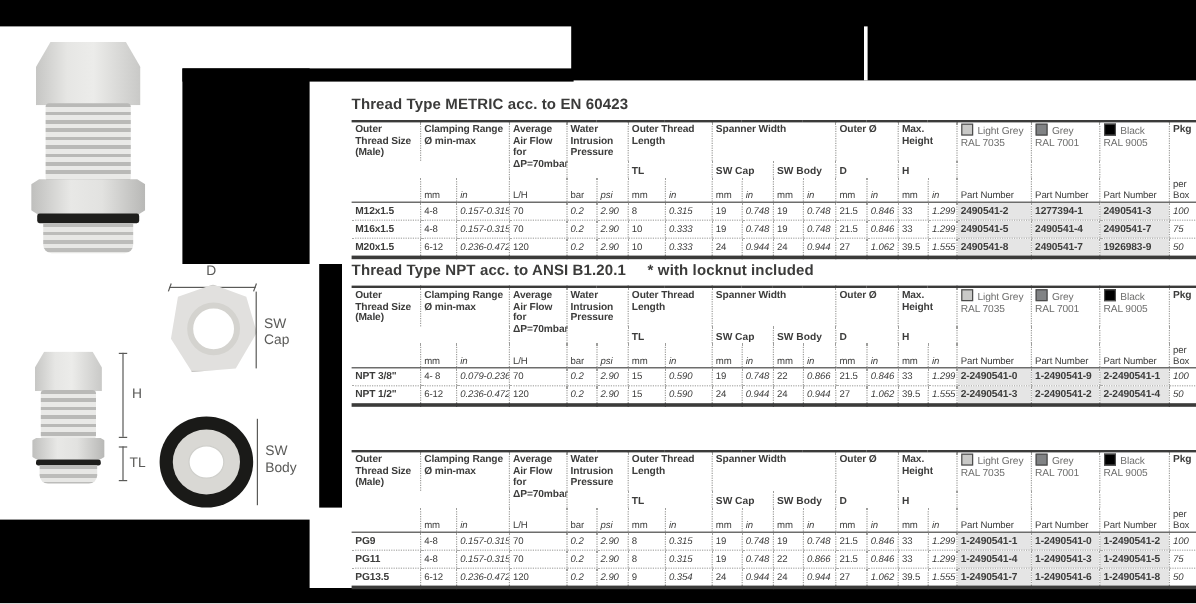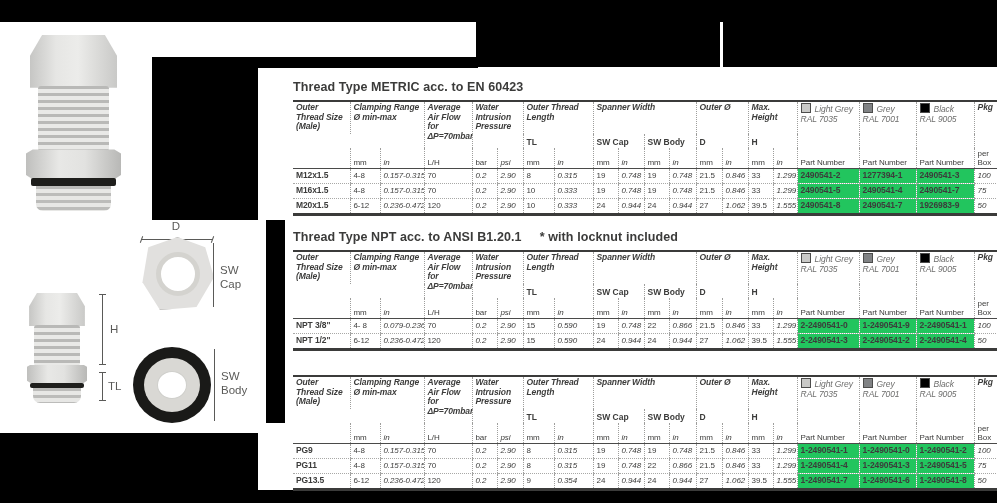--- a/index.html
+++ b/index.html
@@ -48,35 +48,35 @@
 
   
   .tbl{position:absolute;left:293px;width:692px;}
   .tbl-title{margin:0 0 6px 0;font-size:12.5px;font-weight:bold;color:#3b3b3a;letter-spacing:.1px;}
   .tbl-note{margin-left:18px;}
   table{border-collapse:collapse;table-layout:fixed;width:692px;
         border-top:2px solid #3b3b3a;border-bottom:3px solid #3b3b3a;}
   th,td{text-align:left;vertical-align:top;padding:1px 3px;border-left:1px dotted #9e9e9c;
         overflow:hidden;font-weight:normal;color:#3c3c3b;}
   th:first-child,td:first-child{border-left:none;}
-  thead .r1 th{height:30px;font-size:8.5px;font-weight:bold;line-height:1.12;letter-spacing:-.1px;font-style:italic;}
+  thead .r1 th{height:30px;font-size:8.5px;font-weight:bold;line-height:1.12;letter-spacing:-.1px;}
   thead .r2 th{height:12px;font-size:8.5px;font-weight:bold;vertical-align:bottom;padding-bottom:1px;}
   thead .r3 th{height:16px;font-size:8px;vertical-align:bottom;border-bottom:1.5px solid #4a4a49;
                padding-bottom:1px;letter-spacing:-.1px;}
   .u-it{font-style:italic;}
   .th-color{color:#6e6e6d;font-weight:normal !important;font-size:8.5px;line-height:1.3;}
   .chip{display:inline-block;width:8px;height:8px;border:1px solid #4c4c4b;margin-right:4px;vertical-align:-1px;}
   .th-pkg-label{font-weight:bold;}
   .pre{white-space:pre-line;}
   tbody td{font-size:8px;height:12px;line-height:11px;white-space:nowrap;
            border-bottom:1px dotted #a8a8a6;letter-spacing:-.1px;}
   tbody tr:last-child td{border-bottom:none;}
   td.c-name{font-weight:bold;font-size:8.5px;}
   td.c-in,td.c-bar,td.c-psi,td.c-pkg{font-style:italic;}
-  td.c-pn{font-weight:bold;background:#22c55e;font-size:8.5px;}
+  td.c-pn{font-weight:bold;background:#e5e5e5;font-size:8.5px;}
 </style>
 </head>
 <body>
 
 <div class="canvas">
 
   <div class="mask" style="left:0;top:0;width:997px;height:22px"></div>
   <div class="mask" style="left:476px;top:0;width:521px;height:67px"></div>
   <div class="page-gap" style="left:720px;top:22px;width:3px;height:45px"></div>
   <div class="mask" style="left:152px;top:57px;width:326px;height:11px"></div>
@@ -276,21 +276,21 @@
             <td class="c-in">1.555</td>
             <td class="c-pn">2490541-8</td>
             <td class="c-pn">2490541-7</td>
             <td class="c-pn">1926983-9</td>
             <td class="c-pkg">50</td>
           </tr>
         </tbody>
     </table>
   </section>
 
-  <section class="tbl" style="top:230px">
+  <section class="tbl" style="top:218px">
     <h2 class="tbl-title"><span>Thread Type NPT acc. to ANSI B1.20.1</span><span class="tbl-note">* with locknut included</span></h2>
     <table>
         <colgroup>
           <col style="width: 57px;">
           <col style="width: 30px;">
           <col style="width: 44px;">
           <col style="width: 48px;">
           <col style="width: 25px;">
           <col style="width: 26px;">
           <col style="width: 31px;">

